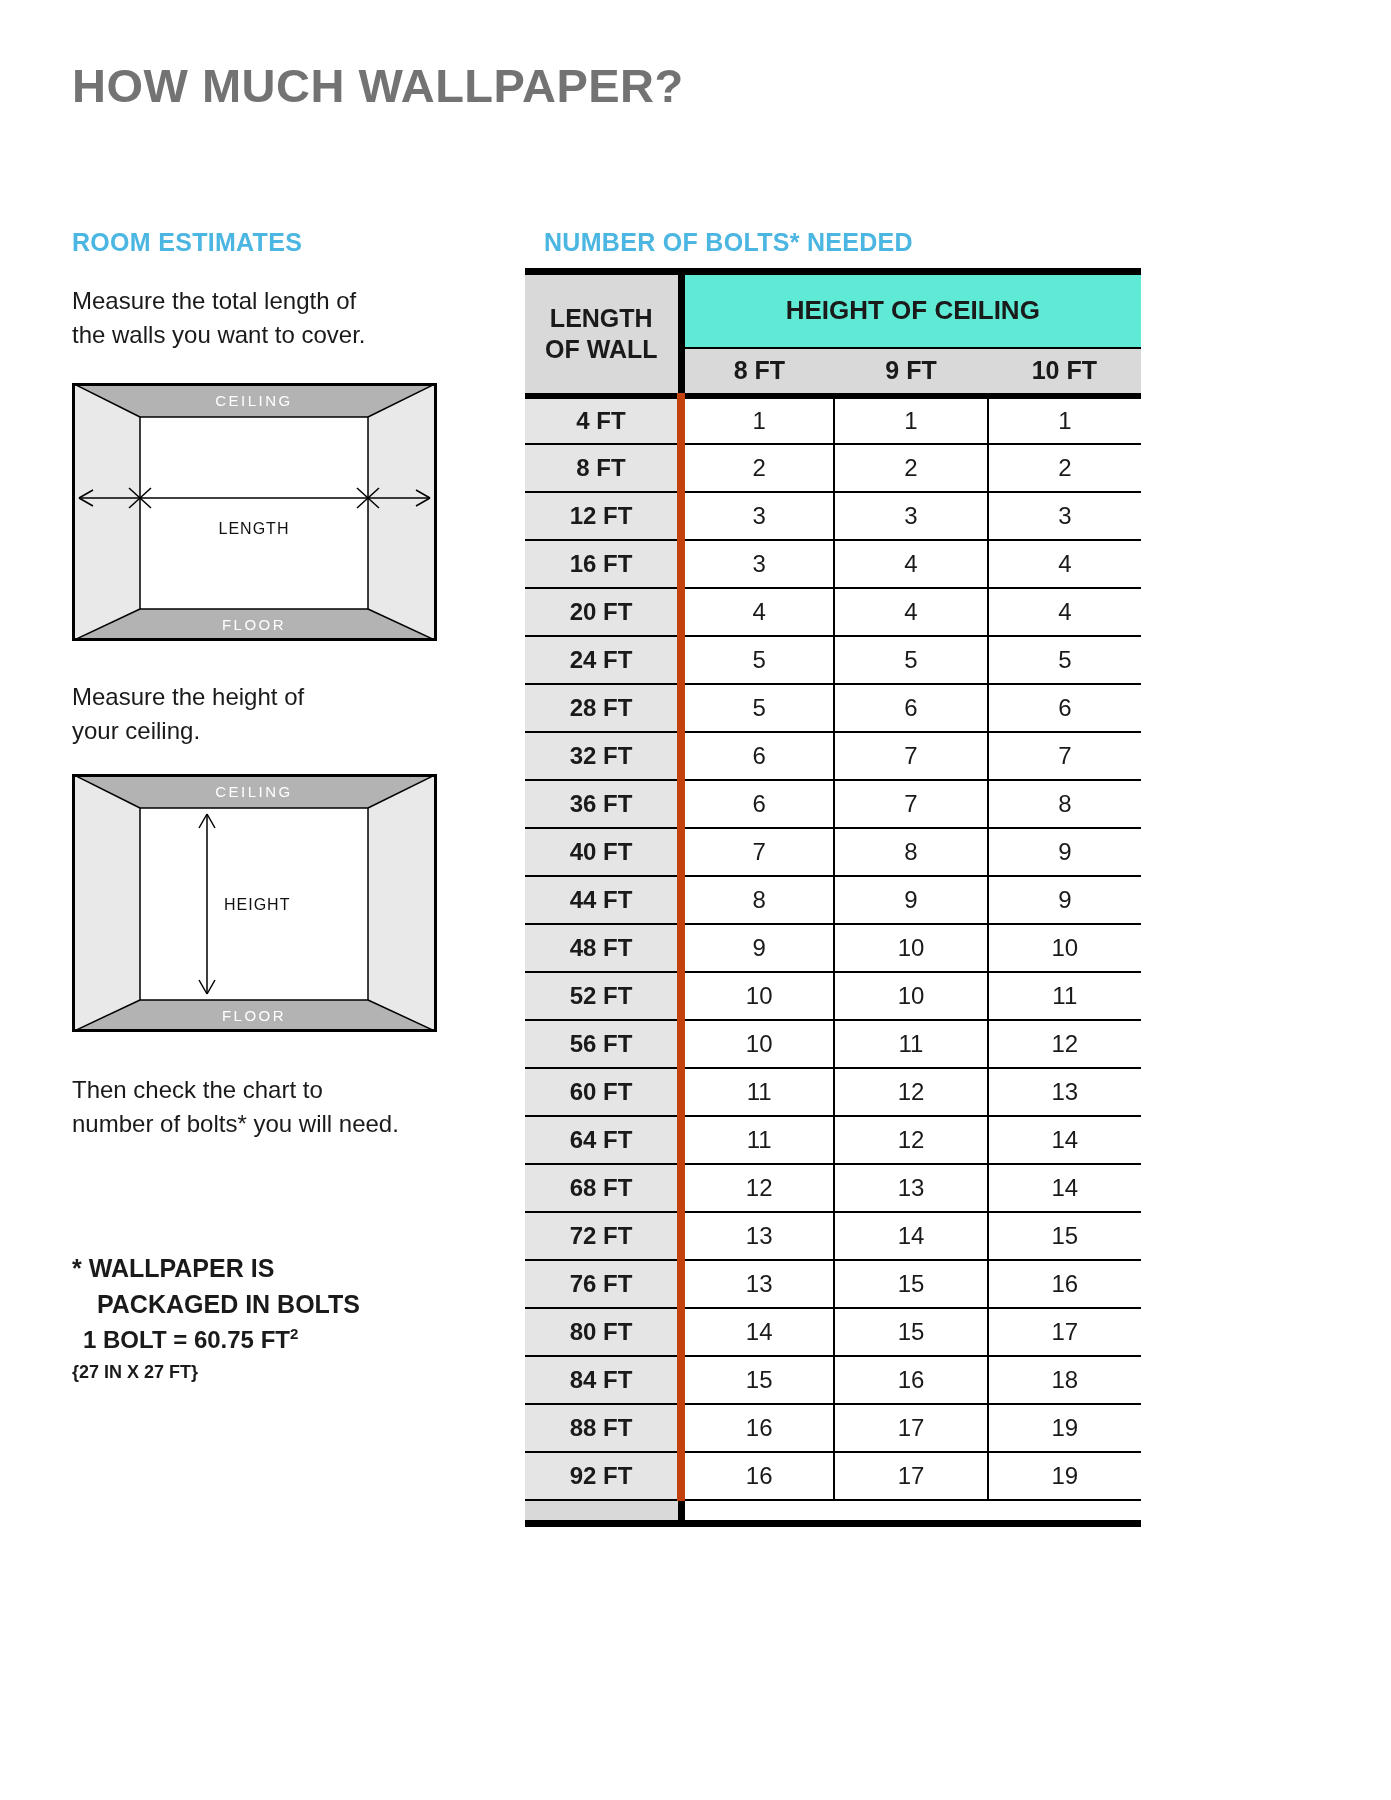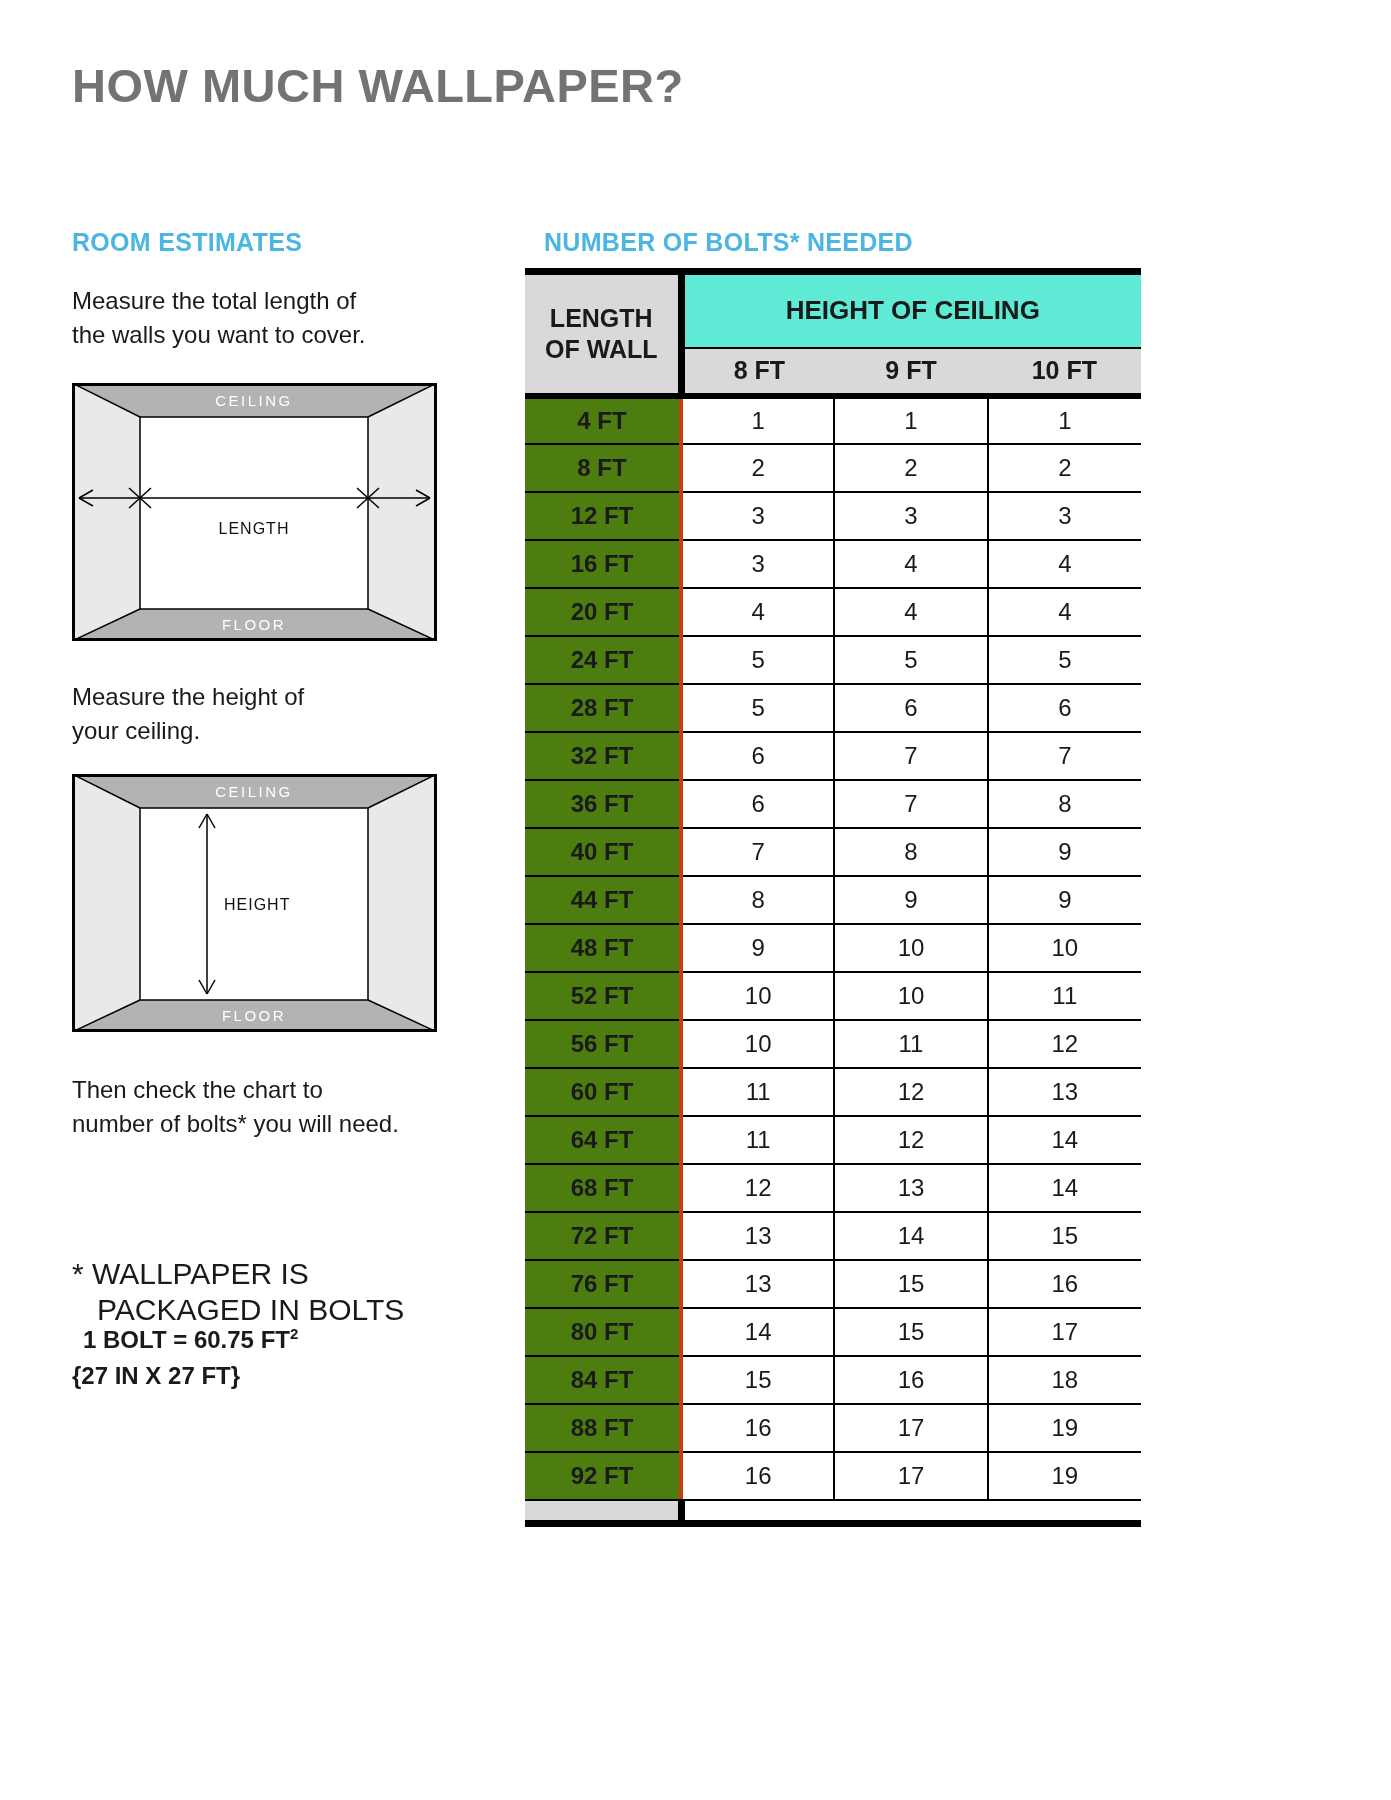--- a/index.html
+++ b/index.html
@@ -31,25 +31,25 @@
   .para-3 { top:1073px; }
 
   .room-diagram { display:block; width:365px; height:258px; }
   .diagram-1 { left:72px; top:383px; }
   .diagram-2 { left:72px; top:774px; }
 
   .band-label { fill:#ffffff; font-size:15px; letter-spacing:2.5px; font-family:"Liberation Sans",sans-serif; text-anchor:middle; }
   .dim-label  { fill:#111111; font-size:16px; letter-spacing:1px;  font-family:"Liberation Sans",sans-serif; text-anchor:middle; }
   .dim-label.start { text-anchor:start; }
 
-  .footnote { left:72px; top:1250px; font-size:30px; font-weight:normal; line-height:36px;margin-top:6px; }
+  .footnote { left:72px; top:1250px; font-size:25px; font-weight:bold; line-height:36px; }
   .footnote .indent { margin-left:25px; }
   .bolt-eq  { left:72px; top:1325px; font-size:24px; font-weight:bold;margin-left:11px; }
   .bolt-eq sup { font-size:15px; }
-  .bolt-dim { left:72px; top:1362px; font-size:24px; font-weight:bold; }
+  .bolt-dim { left:72px; top:1362px; font-size:18px; font-weight:bold; }
 
   .table-wrap { left:525px; top:268px; width:616px; }
   table.bolts {
     border-collapse:collapse; width:100%; table-layout:fixed;
     border-top:7px solid #000; border-bottom:7px solid #000;
     color:#1a1a1a;
   }
   table.bolts th, table.bolts td { text-align:center; vertical-align:middle; }
   col.c-len { width:156px; }
 
@@ -59,22 +59,22 @@
   }
   .group-head {
     background:#5eead4; font-weight:bold; font-size:26px;
     height:76px; border-bottom:2px solid #000;
   }
   .sub-head {
     background:#d9d9d9; font-weight:bold; font-size:25px;
     height:48px; border-bottom:6px solid #000;
   }
   tbody .len-cell {
-    background:#4d7c0f; font-weight:bold; font-size:24px;
-    height:48px; border-top:2px solid #000; border-right:4px solid #c2410c;
+    background:#e5e5e5; font-weight:bold; font-size:24px;
+    height:48px; border-top:2px solid #000; border-right:8px solid #c2410c;
   }
   tbody .val-cell {
     background:#ffffff; font-size:24px;
     height:48px; border-top:2px solid #000; border-left:2px solid #000;
   }
   tfoot .len-foot {
     background:#d9d9d9; height:24px;
     border-top:2px solid #000; border-right:7px solid #000;
   }
   tfoot .val-foot { background:#ffffff; height:24px; border-top:2px solid #000; }

